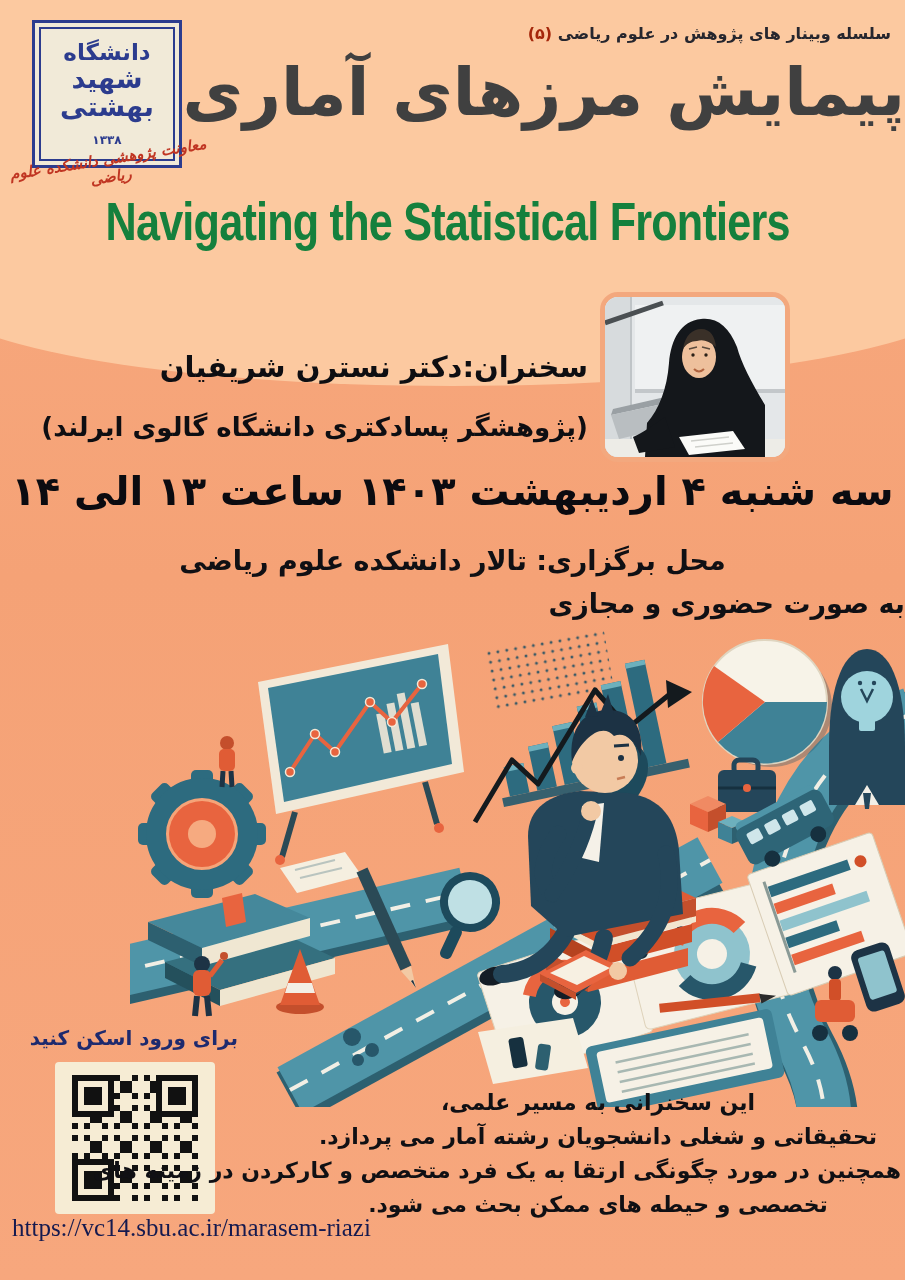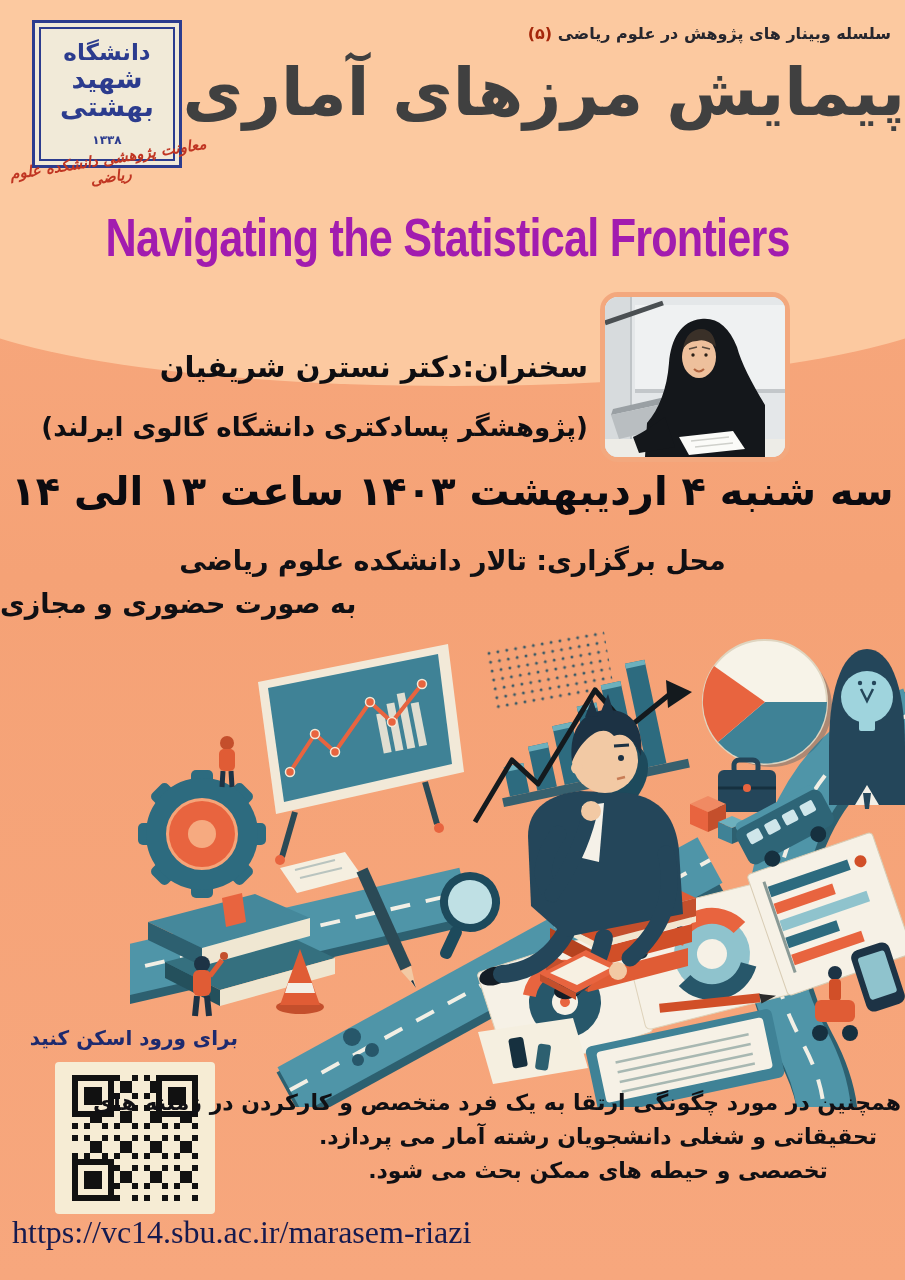--- a/index.html
+++ b/index.html
@@ -22,46 +22,46 @@
     color:#2c3c8e;direction:rtl;text-align:center;}
   .logo-w{font-weight:bold;line-height:1.03;}
   .w1{font-size:23px;} .w2{font-size:27px;} .w3{font-size:27px;}
   .logo-year{font-size:12px;margin-top:12px;letter-spacing:2px;font-weight:bold;}
   .logo-sub{position:absolute;left:2px;top:150px;width:215px;transform:rotate(-9deg);
     color:#c03522;font-size:15px;font-weight:bold;font-style:italic;
     text-align:center;direction:rtl;}
   
   .title-fa{position:absolute;top:54px;left:210px;right:0;text-align:center;direction:rtl;
     font-size:66px;font-weight:bold;color:#404040;white-space:nowrap;}
-  .title-en{position:absolute;top:206px;left:0;width:895px;text-align:center;color:#a21caf;}
+  .title-en{position:absolute;top:190px;left:0;width:895px;text-align:center;color:#15803d;}
   .title-en span{display:inline-block;font-family:"Liberation Sans",sans-serif;
     font-weight:bold;font-size:54px;letter-spacing:-1px;white-space:nowrap;
     transform:scaleX(0.80);transform-origin:center;}
   
   .speaker{position:absolute;top:350px;left:40px;width:548px;text-align:right;direction:rtl;color:#0e0e12;}
   .speaker .l1{font-size:29px;font-weight:bold;margin-bottom:28px;white-space:nowrap;text-align:right;}
   .speaker .l2{font-size:26px;font-weight:bold;white-space:nowrap;}
   .photo-frame{position:absolute;left:600px;top:292px;width:190px;height:170px;box-sizing:border-box;
     border:5px solid #f3a87e;border-radius:18px;overflow:hidden;background:#dde1e4;}
   
   .datetime{position:absolute;top:468px;left:0;width:905px;text-align:center;direction:rtl;
     font-size:40px;font-weight:bold;color:#0b0b10;white-space:nowrap;}
   .venue{position:absolute;top:545px;left:0;width:905px;text-align:center;direction:rtl;
     font-size:27px;font-weight:bold;white-space:nowrap;}
-  .mode{position:absolute;top:588px;left:0;width:905px;text-align:left;direction:rtl;
+  .mode{position:absolute;top:588px;left:0;width:905px;text-align:right;direction:rtl;
     font-size:27px;font-weight:bold;white-space:nowrap;}
   
   .illus{position:absolute;left:130px;top:622px;width:775px;height:485px;}
   
   .qr-label{position:absolute;left:38px;top:1026px;width:200px;text-align:center;direction:rtl;
     font-size:20px;font-weight:bold;color:#1e2a6e;white-space:nowrap;}
   .qr-box{position:absolute;left:55px;top:1062px;width:160px;height:152px;background:#f6ecd4;
     border-radius:4px;display:flex;align-items:center;justify-content:center;}
   .url{position:absolute;left:12px;top:1214px;font-family:"Liberation Serif",serif;
-    font-size:32px;color:#151a4f;white-space:nowrap;}
+    font-size:25px;color:#151a4f;white-space:nowrap;}
   
   .desc{position:absolute;left:295px;right:4px;top:1086px;text-align:center;direction:rtl;
     color:#101014;font-size:22px;font-weight:bold;line-height:34px;}
   .desc div{white-space:nowrap;}
 </style>
 </head>
 <body>
 
 <div class="top-panel"></div>
 
@@ -595,16 +595,17 @@
       <rect x="60" y="120" width="6" height="6"></rect>
       <rect x="72" y="120" width="6" height="6"></rect>
       <rect x="90" y="120" width="6" height="6"></rect>
       <rect x="102" y="120" width="6" height="6"></rect>
       <rect x="120" y="120" width="6" height="6"></rect>
     </svg>
 </div>
 <div class="url">https://vc14.sbu.ac.ir/marasem-riazi</div>
 
 <div class="desc">
+  <div>این سخنرانی به مسیر علمی،</div>
+  <div>تحقیقاتی و شغلی دانشجویان رشته آمار می پردازد.</div>
   <div>همچنین در مورد چگونگی ارتقا به یک فرد متخصص و کارکردن در زمینه های</div>
-  <div>تحقیقاتی و شغلی دانشجویان رشته آمار می پردازد.</div>
   <div>تخصصی و حیطه های ممکن بحث می شود.</div>
 </div>
 
 </body></html>

